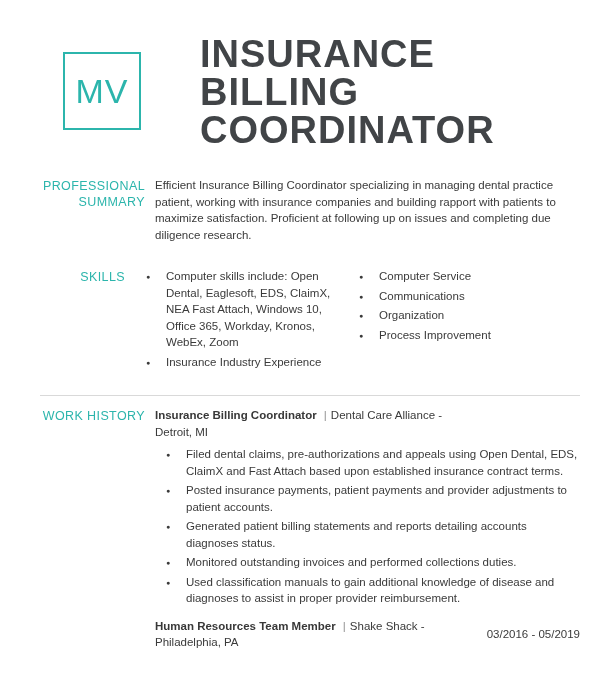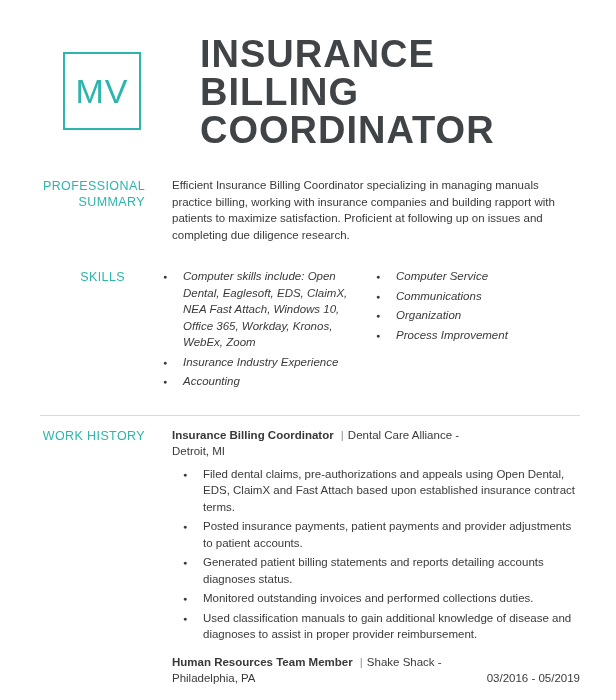--- a/index.html
+++ b/index.html
@@ -44,21 +44,21 @@
     line-height: 38px;
     font-weight: bold;
     letter-spacing: 1px;
     color: #414447;
   }
 
   
   .row {
     display: grid;
     grid-template-columns: 105px 1fr;
-    column-gap: 27px;
+    column-gap: 10px;
     padding-left: 40px;
     padding-right: 36px;
   }
   .label {
     text-align: right;
     color: var(--accent);
     font-size: 12.5px;
     line-height: 16px;
     letter-spacing: 0.4px;
     padding-top: 1px;
@@ -89,27 +89,27 @@
     top: 1px;
     font-size: 7px;
     color: #3a3a3a;
   }
 
   
   .skills-grid {
     display: grid;
     grid-template-columns: 213px 1fr;
   }
-  .skills-grid ul.bullets li { margin-bottom: 3px; font-style: italic; }
+  .skills-grid ul.bullets li { margin-bottom: 3px; }
 
   
   .job + .job { margin-top: 11px; }
   .job-header {
     display: flex;
-    align-items: flex-end;
+    align-items: center;
   }
   .job-title-line { width: 300px; }
   .job-title { font-weight: bold; color: #383838; }
   .job-sep { color: #8f8f8f; padding: 0 4px; }
   .job-dates {
     margin-left: auto;
     white-space: nowrap;
     text-align: right;
   }
   .job-bullets { margin-top: 6px; }
@@ -123,31 +123,30 @@
   <header class="header">
     <div class="monogram">
       <span>MV</span>
     </div>
     <h1 class="title">INSURANCE BILLING COORDINATOR</h1>
   </header>
 
   <section class="row summary-row">
     <div class="label">PROFESSIONAL SUMMARY</div>
     <div class="content">
-      <p>Efficient Insurance Billing Coordinator specializing in managing manuals practice billing, working with insurance companies and building rapport with patients to maximize satisfaction. Proficient at following up on issues and completing due diligence research.</p>
+      <p>Efficient Insurance Billing Coordinator specializing in managing dental practice patient, working with insurance companies and building rapport with patients to maximize satisfaction. Proficient at following up on issues and completing due diligence research.</p>
     </div>
   </section>
 
   <section class="row skills-row">
     <div class="label">SKILLS</div>
     <div class="content skills-grid">
       <ul class="bullets">
         <li><span>Computer skills include: Open Dental, Eaglesoft, EDS, ClaimX, NEA Fast Attach, Windows 10, Office 365, Workday, Kronos, WebEx, Zoom</span></li>
         <li><span>Insurance Industry Experience</span></li>
-        <li><span>Accounting</span></li>
       </ul>
       <ul class="bullets">
         <li><span>Computer Service</span></li>
         <li><span>Communications</span></li>
         <li><span>Organization</span></li>
         <li><span>Process Improvement</span></li>
       </ul>
     </div>
   </section>
 

